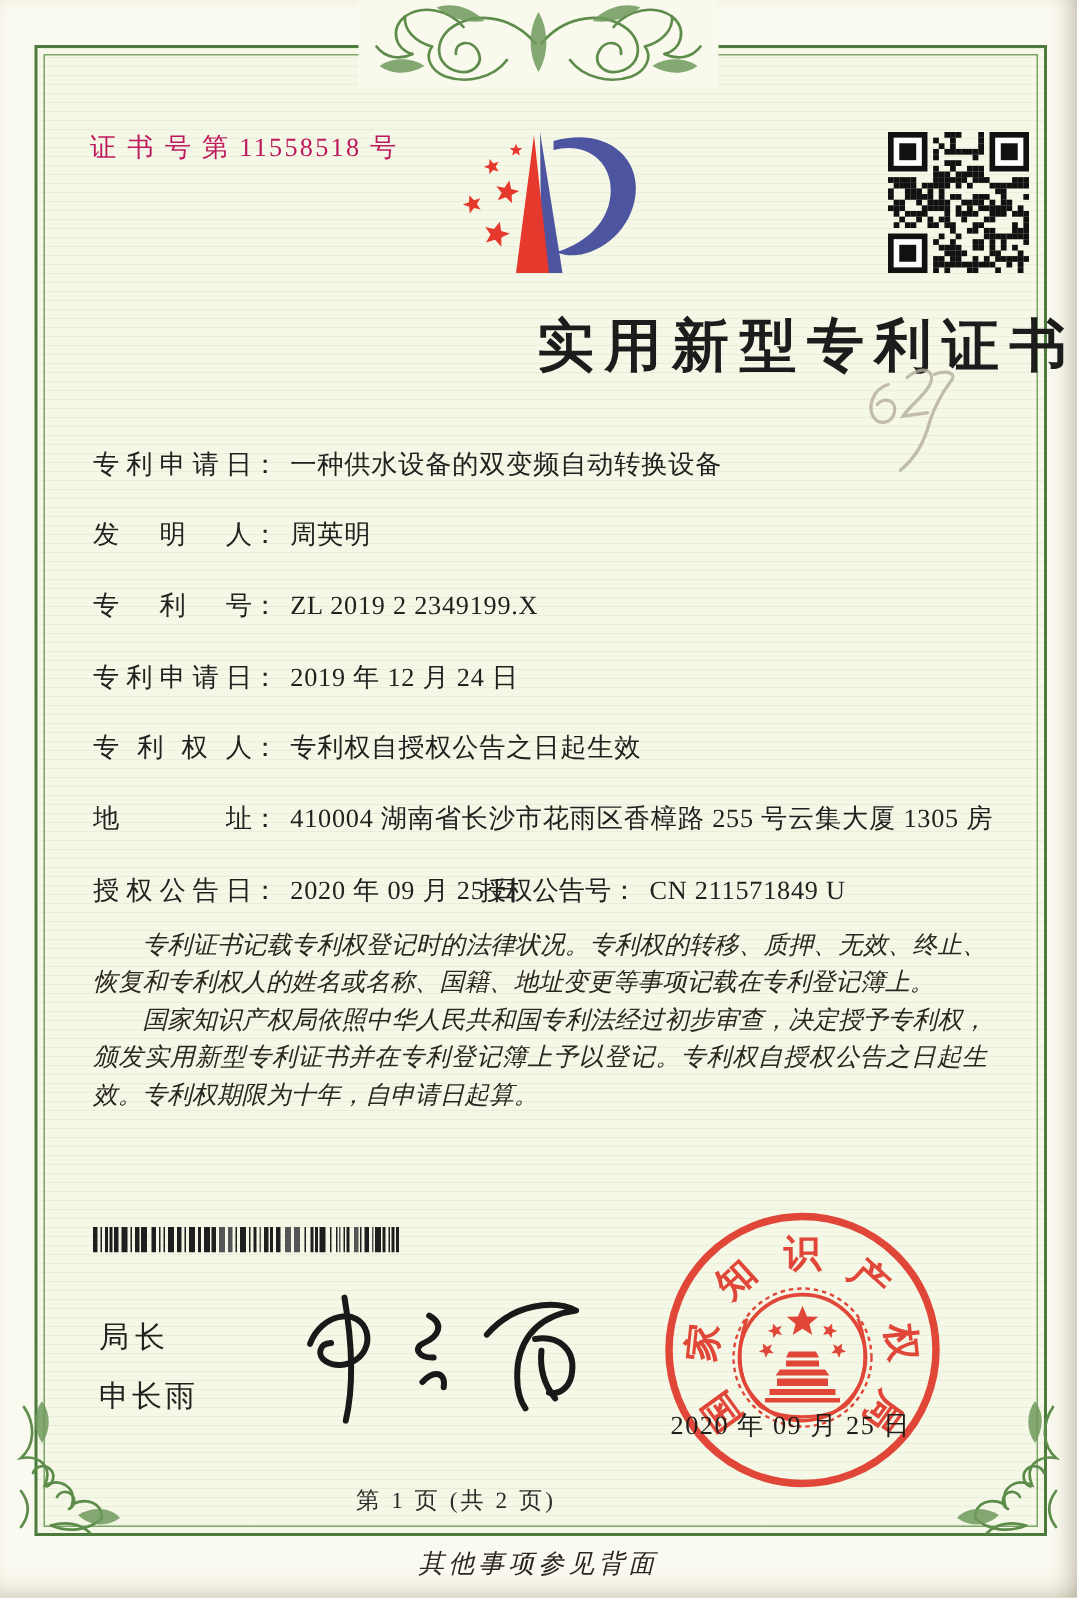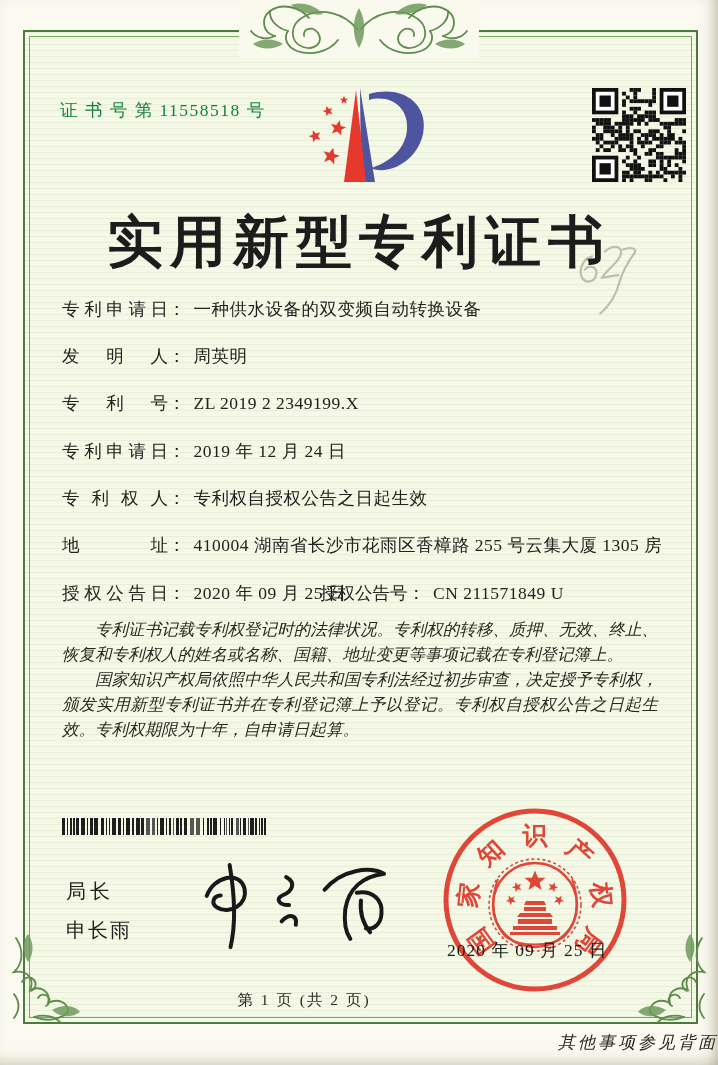--- a/index.html
+++ b/index.html
@@ -19,26 +19,26 @@
     position:absolute;left:4px;top:4px;right:4px;bottom:4px;
     border:1px solid #79a367;
   }
   .ornament-top{position:absolute;left:239px;top:0px;width:240px;height:58px;background:#faf9ee;}
   .ornament-corner{position:absolute;width:92px;height:92px;}
   .ornament-corner.bl{left:8px;top:932px;}
   .ornament-corner.br{left:618px;top:932px;}
   .orn path{stroke:#5d8c4b;stroke-width:1.8;fill:none;stroke-linecap:round;}
   .orn .fillleaf{fill:#6f9a5c;stroke:none;opacity:.85;}
 
-  .cert-no{position:absolute;left:60px;top:98px;font-size:17.5px;color:#15803d;letter-spacing:1.5px;}
+  .cert-no{position:absolute;left:60px;top:86px;font-size:17.5px;color:#be185d;letter-spacing:1.5px;}
   .qr{position:absolute;left:592px;top:88px;width:94px;height:94px;}
   .logo{position:absolute;left:283px;top:84px;width:150px;height:108px;}
 
-  .title{position:absolute;left:0;top:205px;width:718px;text-align:center;
-    font-size:56px;font-weight:700;color:#1c1c1c;letter-spacing:7px;}
+  .title{position:absolute;left:0;top:205px;width:718px;text-align:right;
+    font-size:38px;font-weight:700;color:#1c1c1c;letter-spacing:7px;}
 
   .pencil-mark{position:absolute;left:576px;top:236px;width:62px;height:84px;transform:rotate(6deg);opacity:.8;}
   .pencil-mark path{stroke:#b4ae9e;stroke-width:2.2;fill:none;stroke-linecap:round;}
 
   .fields{position:absolute;left:62px;top:0;width:600px;color:#22211f;}
   .f-row{position:absolute;left:0;font-size:17.5px;white-space:nowrap;}
   .f-label{display:inline-block;width:106px;text-align:justify;text-align-last:justify;}
   .f-colon{display:inline-block;margin-right:8px;}
   .f-value{letter-spacing:.5px;margin-top:27px;}
   .f-pair2{position:absolute;left:258px;top:0;white-space:nowrap;}
@@ -55,21 +55,21 @@
   .signature path{stroke:#191919;stroke-width:4;fill:none;stroke-linecap:round;stroke-linejoin:round;}
 
   .seal{position:absolute;left:440px;top:805px;width:190px;height:190px;opacity:.92;}
   .seal .ring{stroke:#df382a;fill:none;}
   .seal .red{fill:#df382a;stroke:none;}
   .seal .rstroke{stroke:#df382a;fill:none;}
   .seal-chars text{fill:#df382a;font-size:25px;font-weight:700;text-anchor:middle;dominant-baseline:middle;font-family:"Liberation Serif",serif;}
   .seal-date{position:absolute;left:447px;top:938px;font-size:17.5px;color:#1e1d1a;letter-spacing:1px;white-space:nowrap;}
 
   .page-info{position:absolute;left:0;top:990px;width:608px;text-align:center;font-size:15.5px;color:#2a2a28;letter-spacing:2px;}
-  .back-note{position:absolute;left:0;top:1031px;width:718px;text-align:right;font-size:17px;color:#2a2722;letter-spacing:3px;font-style:italic;}
+  .back-note{position:absolute;left:0;top:1031px;width:718px;text-align:center;font-size:17px;color:#2a2722;letter-spacing:3px;font-style:italic;}
 </style>
 </head>
 <body>
 
 <div class="certificate">
 
   <div class="border-outer">
     <div class="border-inner"></div>
   </div>
 

